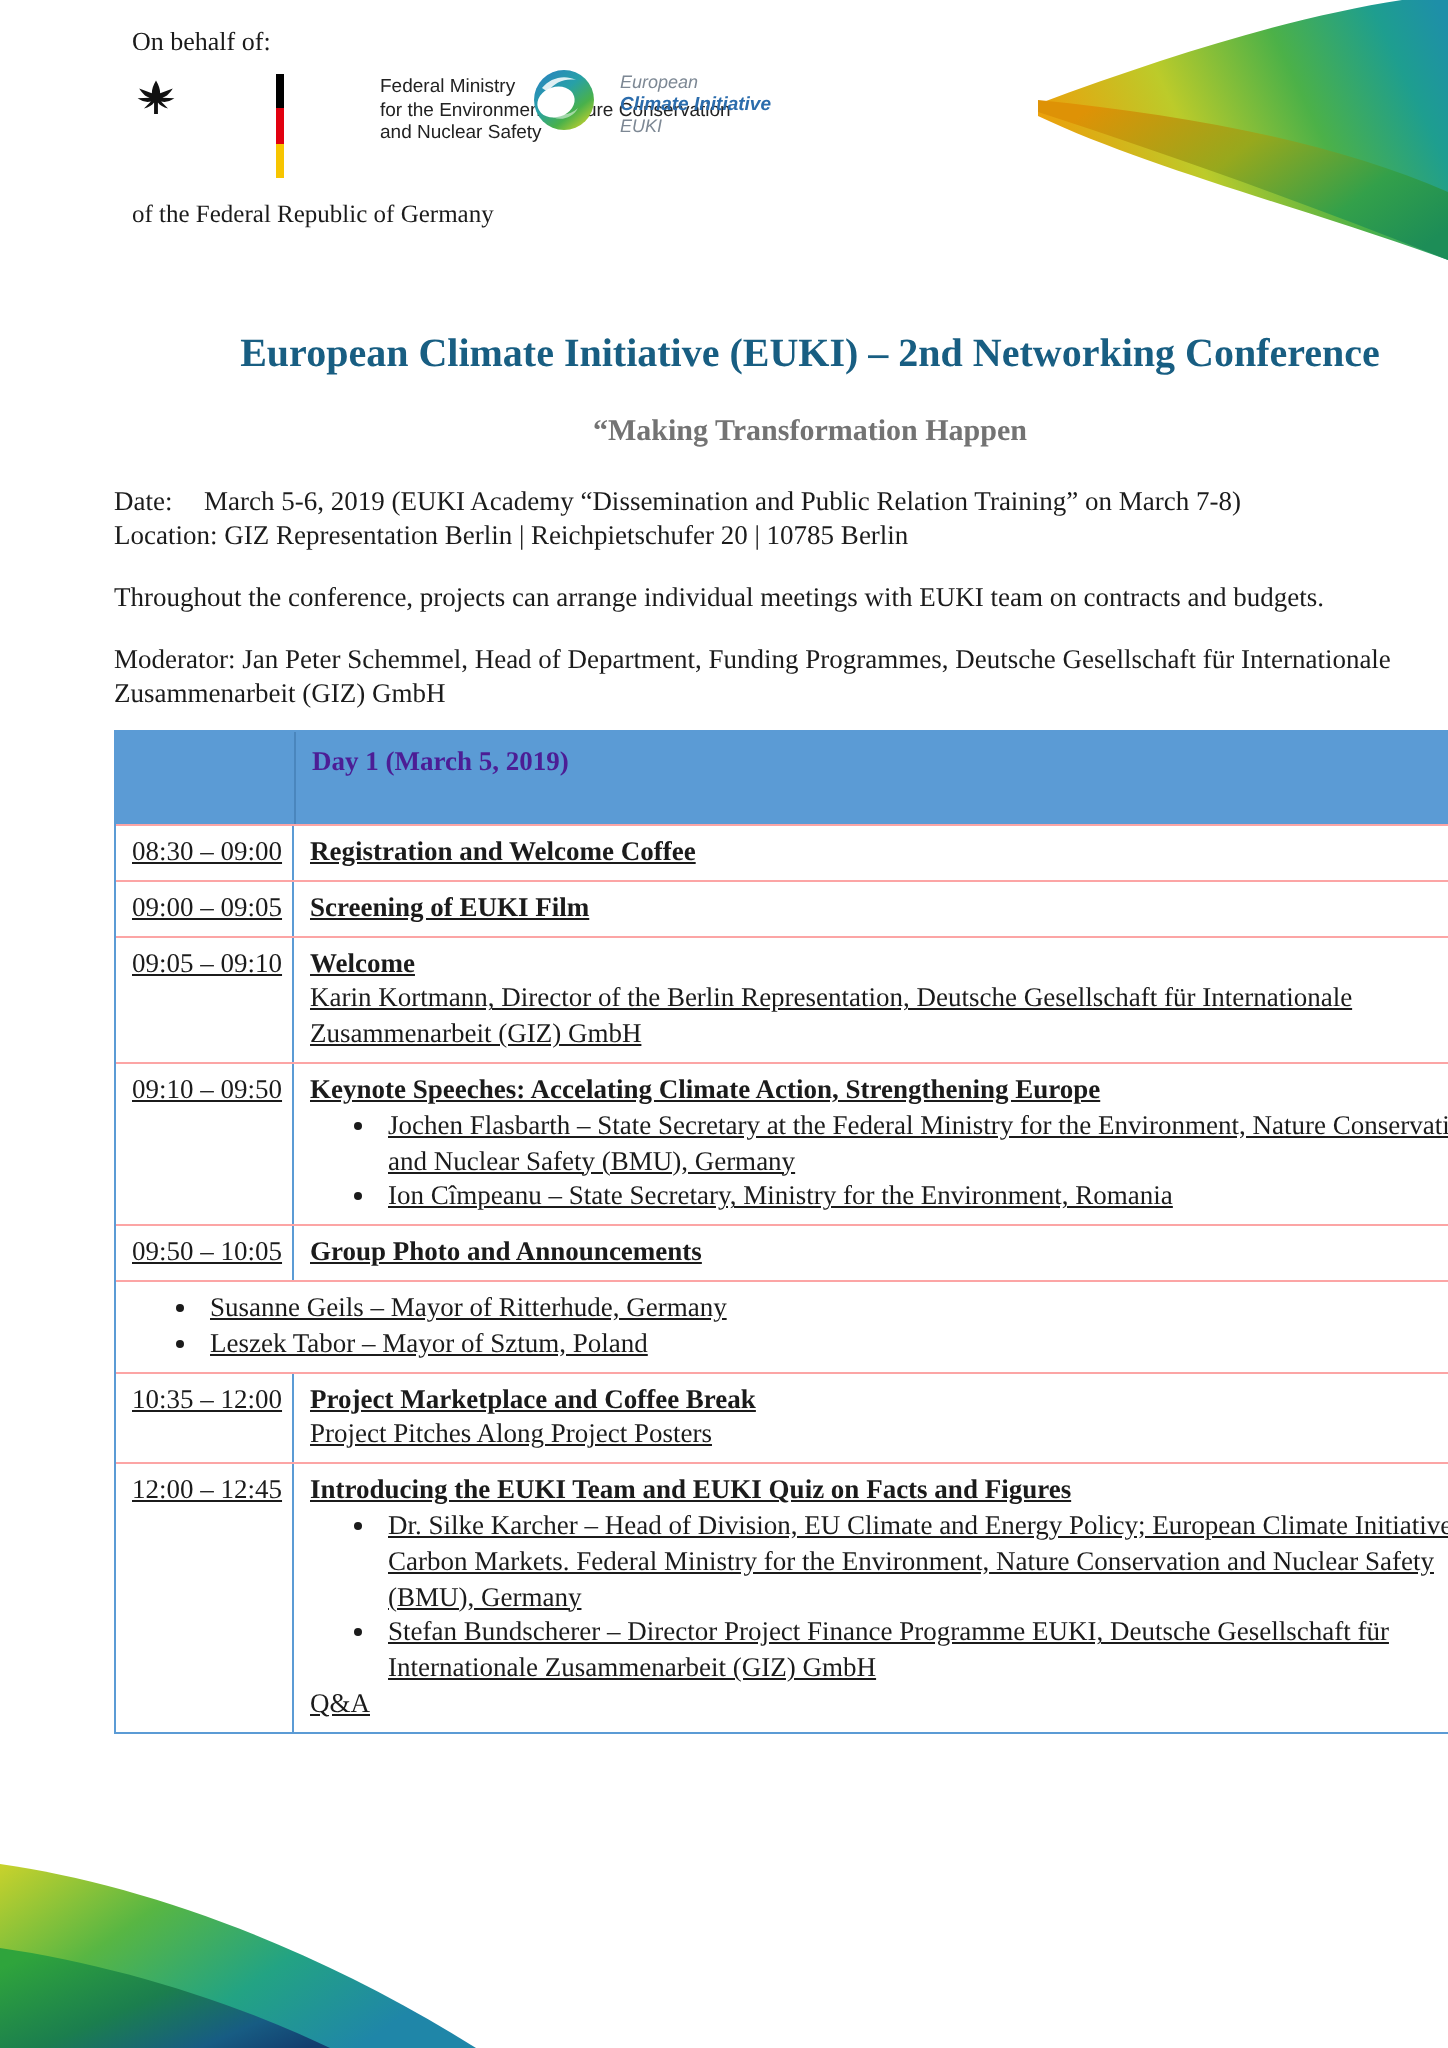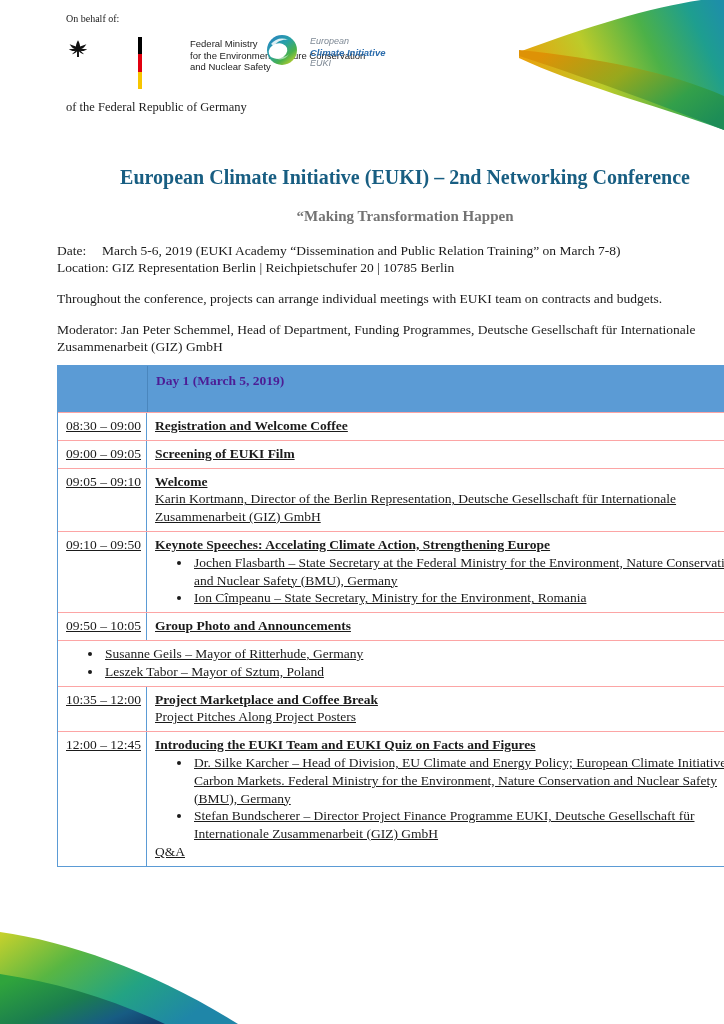--- a/index.html
+++ b/index.html
@@ -4,21 +4,21 @@
 <style>
   html,body{margin:0;padding:0;background:#e8e8e8;}
   .page{
     position:relative;width:724px;height:1024px;margin:0 auto;background:#ffffff;
     overflow:hidden;font-family:"Liberation Serif",serif;color:#1b1b1b;
   }
   
   .swoosh-top{position:absolute;top:0;right:0;}
   .swoosh-bottom{position:absolute;bottom:0;left:0;}
   
-  .on-behalf{position:absolute;left:66px;top:13px;font-size:10px;}
+  .on-behalf{position:absolute;left:66px;top:13px;font-size:13px;}
   .logos-row{position:absolute;left:66px;top:35px;display:flex;align-items:flex-start;gap:48px;}
   .stripe{width:4px;height:52px;display:flex;flex-direction:column;margin-top:2px;}
   .stripe i{flex:1;display:block;}
   .ministry-text{font-family:"Liberation Sans",sans-serif;font-size:9.5px;line-height:11.5px;padding-top:3px;color:#222;}
   .euki-logo{position:absolute;left:262px;top:30px;display:flex;align-items:center;gap:8px;}
   .euki-text{font-family:"Liberation Sans",sans-serif;font-size:9px;line-height:11px;color:#7d8894;font-style:italic;}
   .euki-text .strong{font-size:9.5px;font-weight:bold;color:#2b6cac;}
   .federal-republic{position:absolute;left:66px;top:100px;font-size:12.5px;}
   
   .content{position:absolute;left:57px;top:166px;width:696px;}

